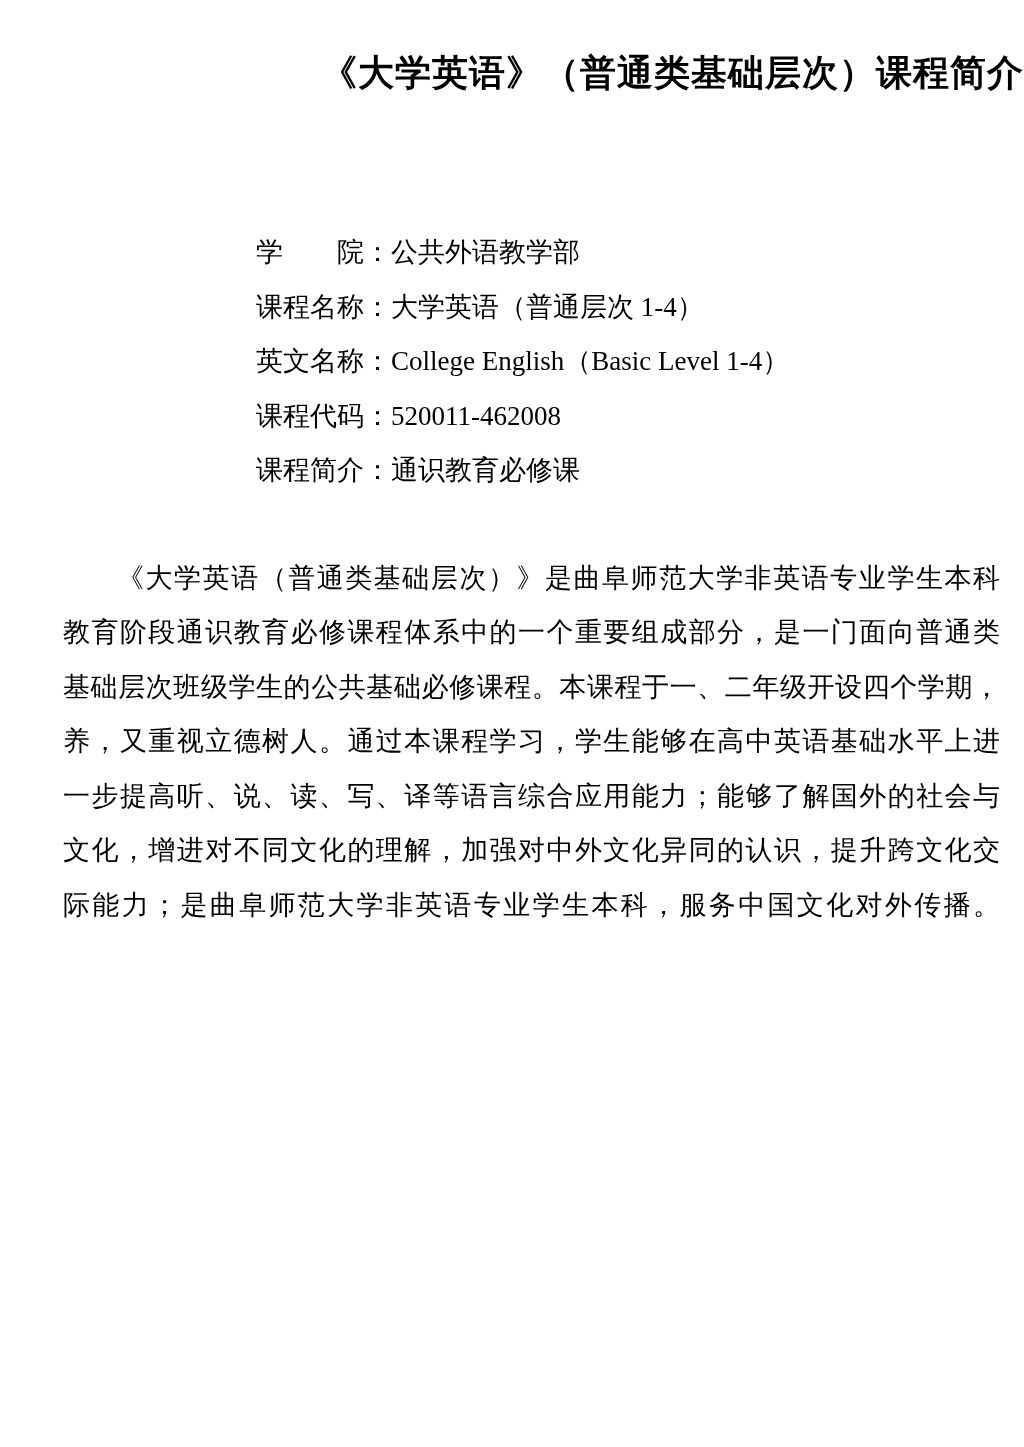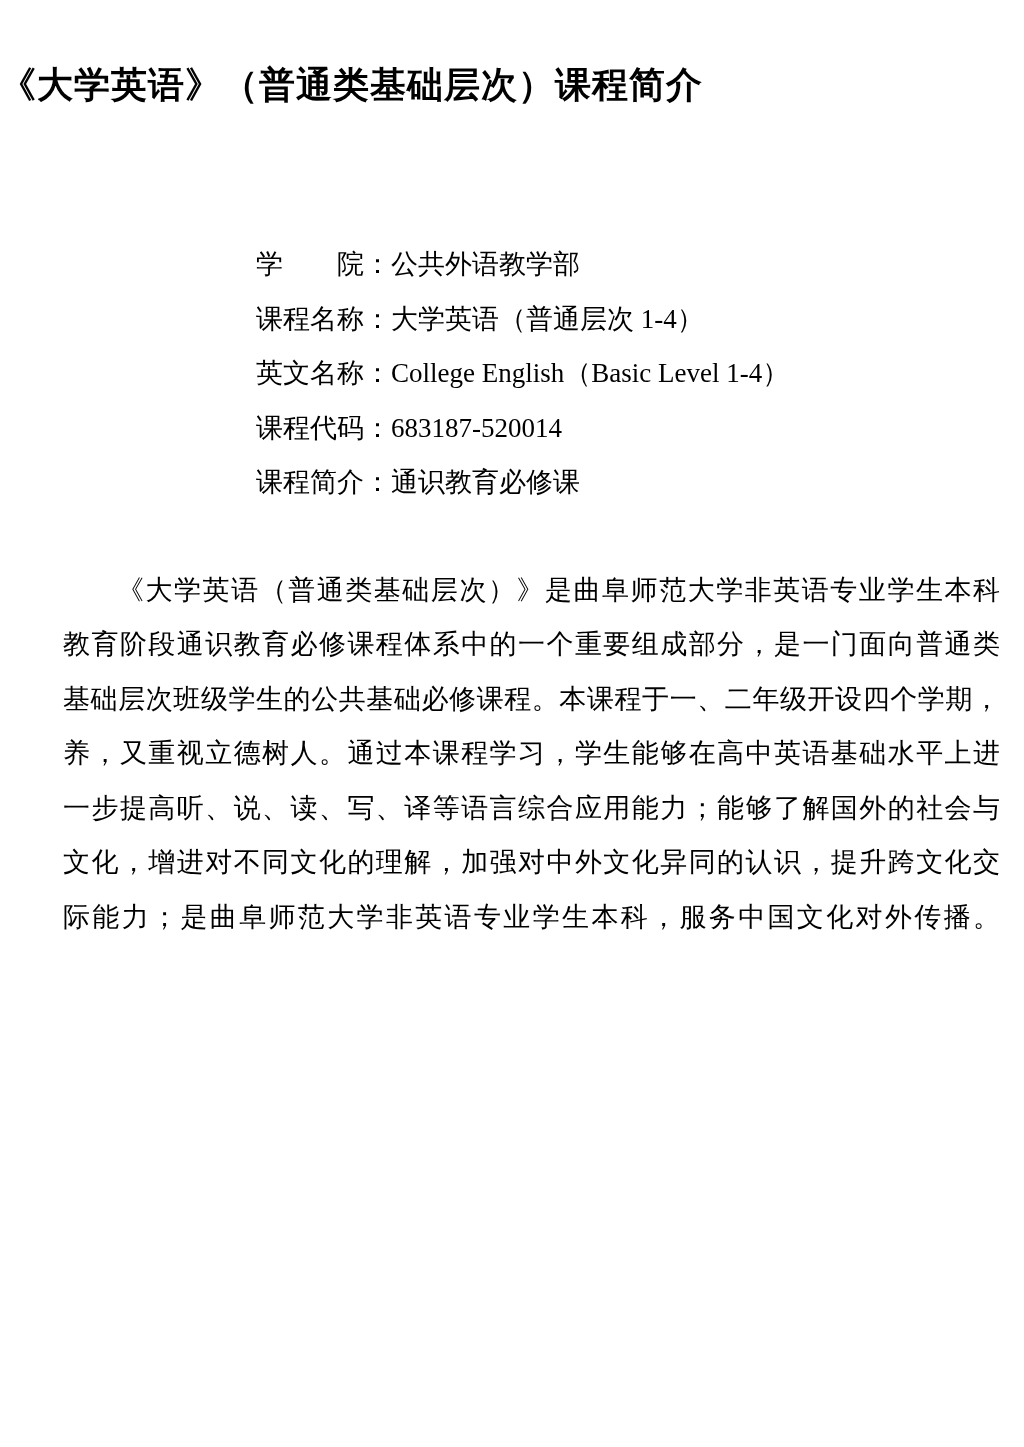--- a/index.html
+++ b/index.html
@@ -11,22 +11,22 @@
     position: relative;
     font-family: "Liberation Serif", "DejaVu Serif", serif;
     color: #000000;
   }
   .page {
     width: 1024px;
     height: 1447px;
     background: #ffffff;
   }
   .doc-title {
-    margin-top: 60px;
-    text-align: left;
+    margin-top: 48px;
+    text-align: right;
     font-family: "Liberation Sans", "DejaVu Sans", sans-serif;
     font-weight: bold;
     font-size: 36px;
     line-height: 50px;
     letter-spacing: 1px;
     color: #000000;
     white-space: nowrap;
   }
   .info-list {
     margin-top: 127px;
@@ -71,21 +71,21 @@
     <div class="info-row">
       <span class="label">学　　院：</span><span class="value">公共外语教学部</span>
     </div>
     <div class="info-row">
       <span class="label">课程名称：</span><span class="value">大学英语（普通层次 1-4）</span>
     </div>
     <div class="info-row">
       <span class="label">英文名称：</span><span class="value">College English（Basic Level 1-4）</span>
     </div>
     <div class="info-row">
-      <span class="label">课程代码：</span><span class="value">683187-520014</span>
+      <span class="label">课程代码：</span><span class="value">520011-462008</span>
     </div>
     <div class="info-row">
       <span class="label">课程简介：</span><span class="value">通识教育必修课</span>
     </div>
   </div>
 
   <div class="course-description">
     <div class="para-line indent">《大学英语（普通类基础层次）》是曲阜师范大学非英语专业学生本科</div>
     <div class="para-line">教育阶段通识教育必修课程体系中的一个重要组成部分，是一门面向普通类</div>
     <div class="para-line">基础层次班级学生的公共基础必修课程。本课程于一、二年级开设四个学期，</div>

